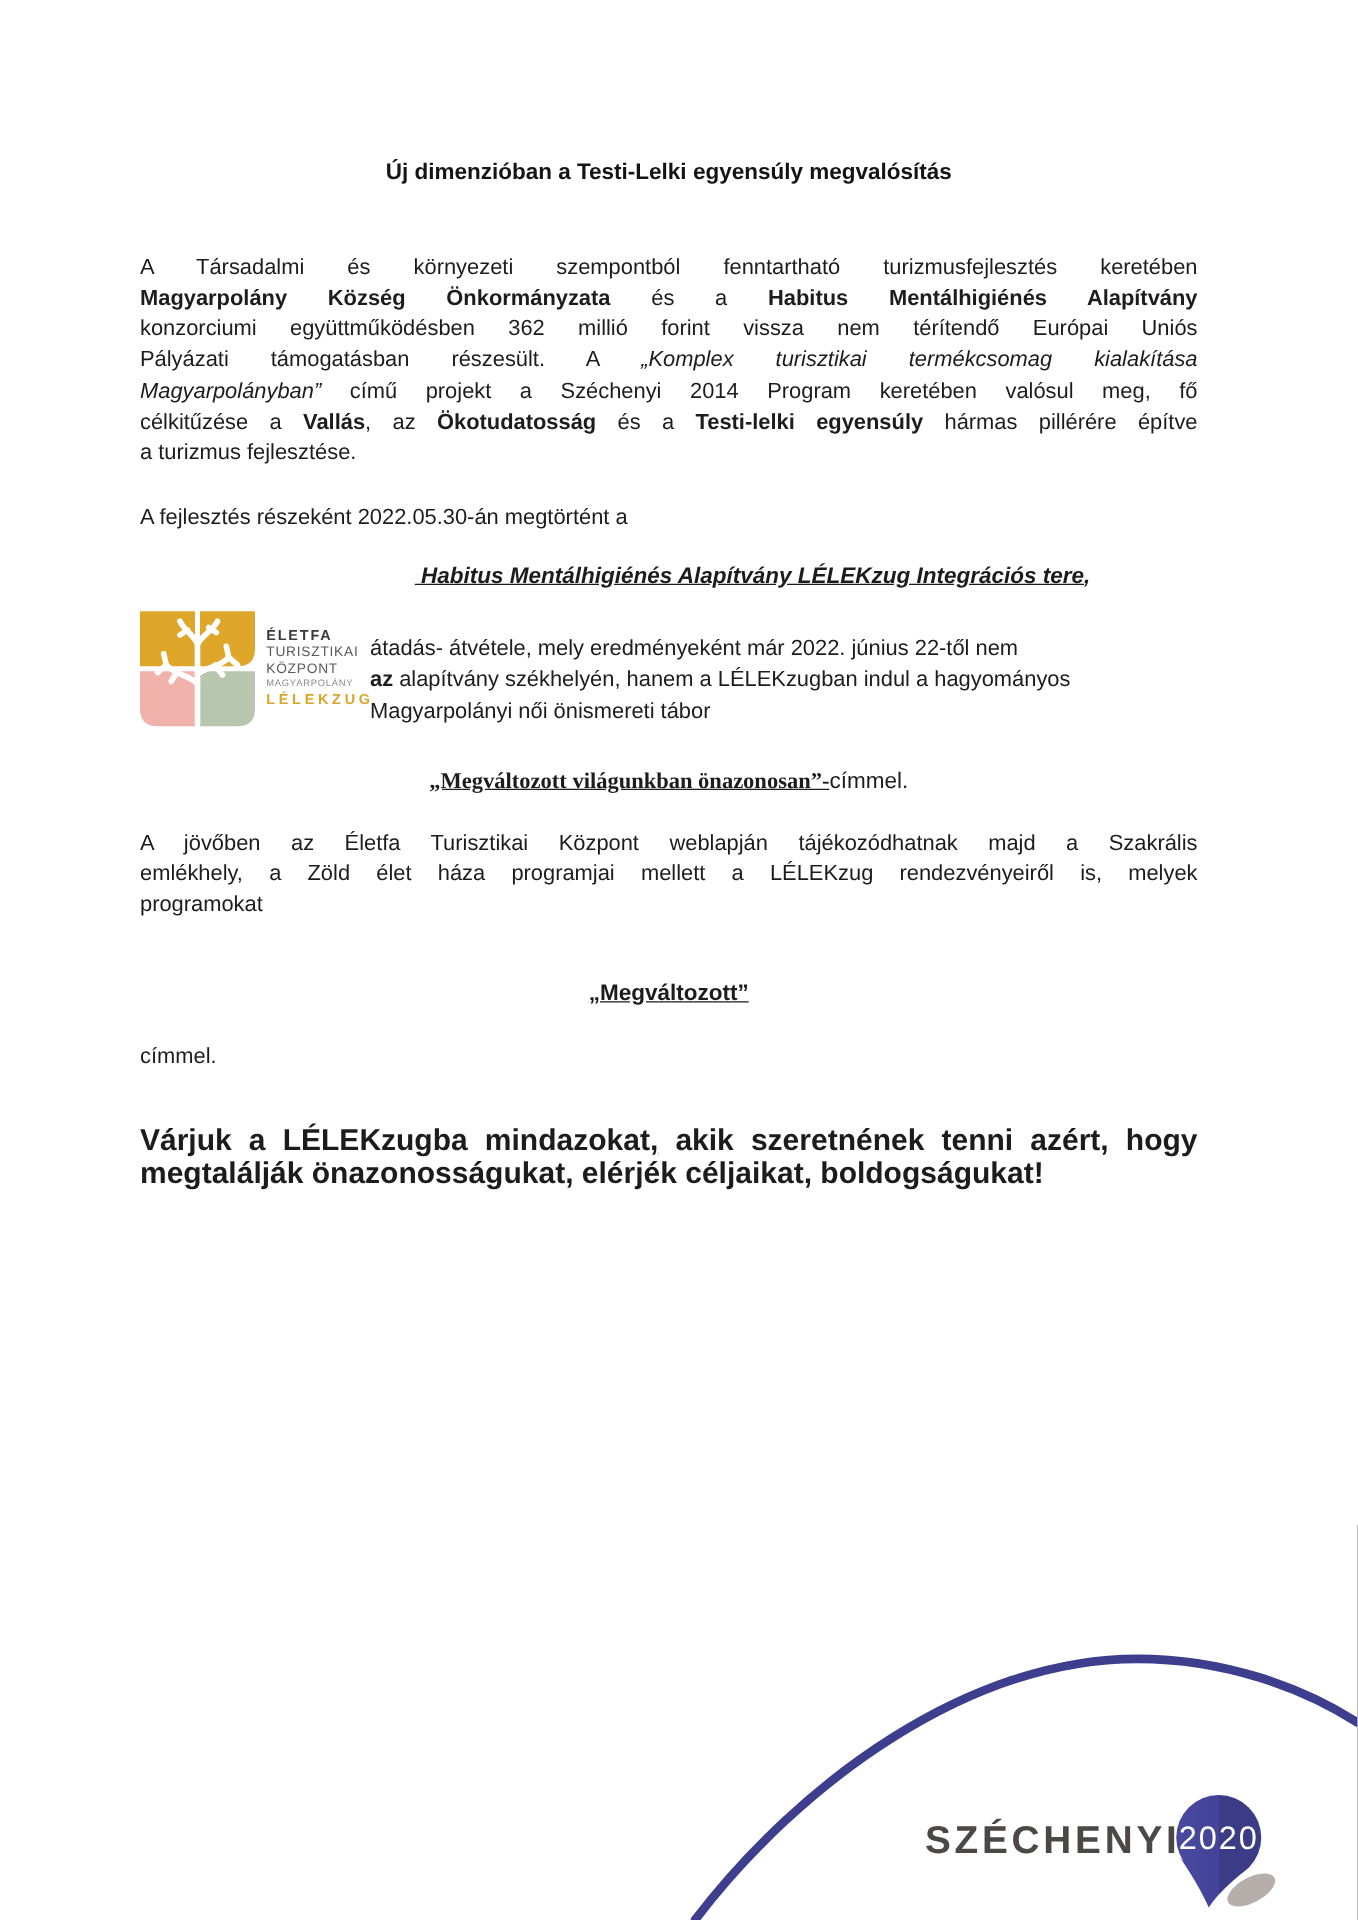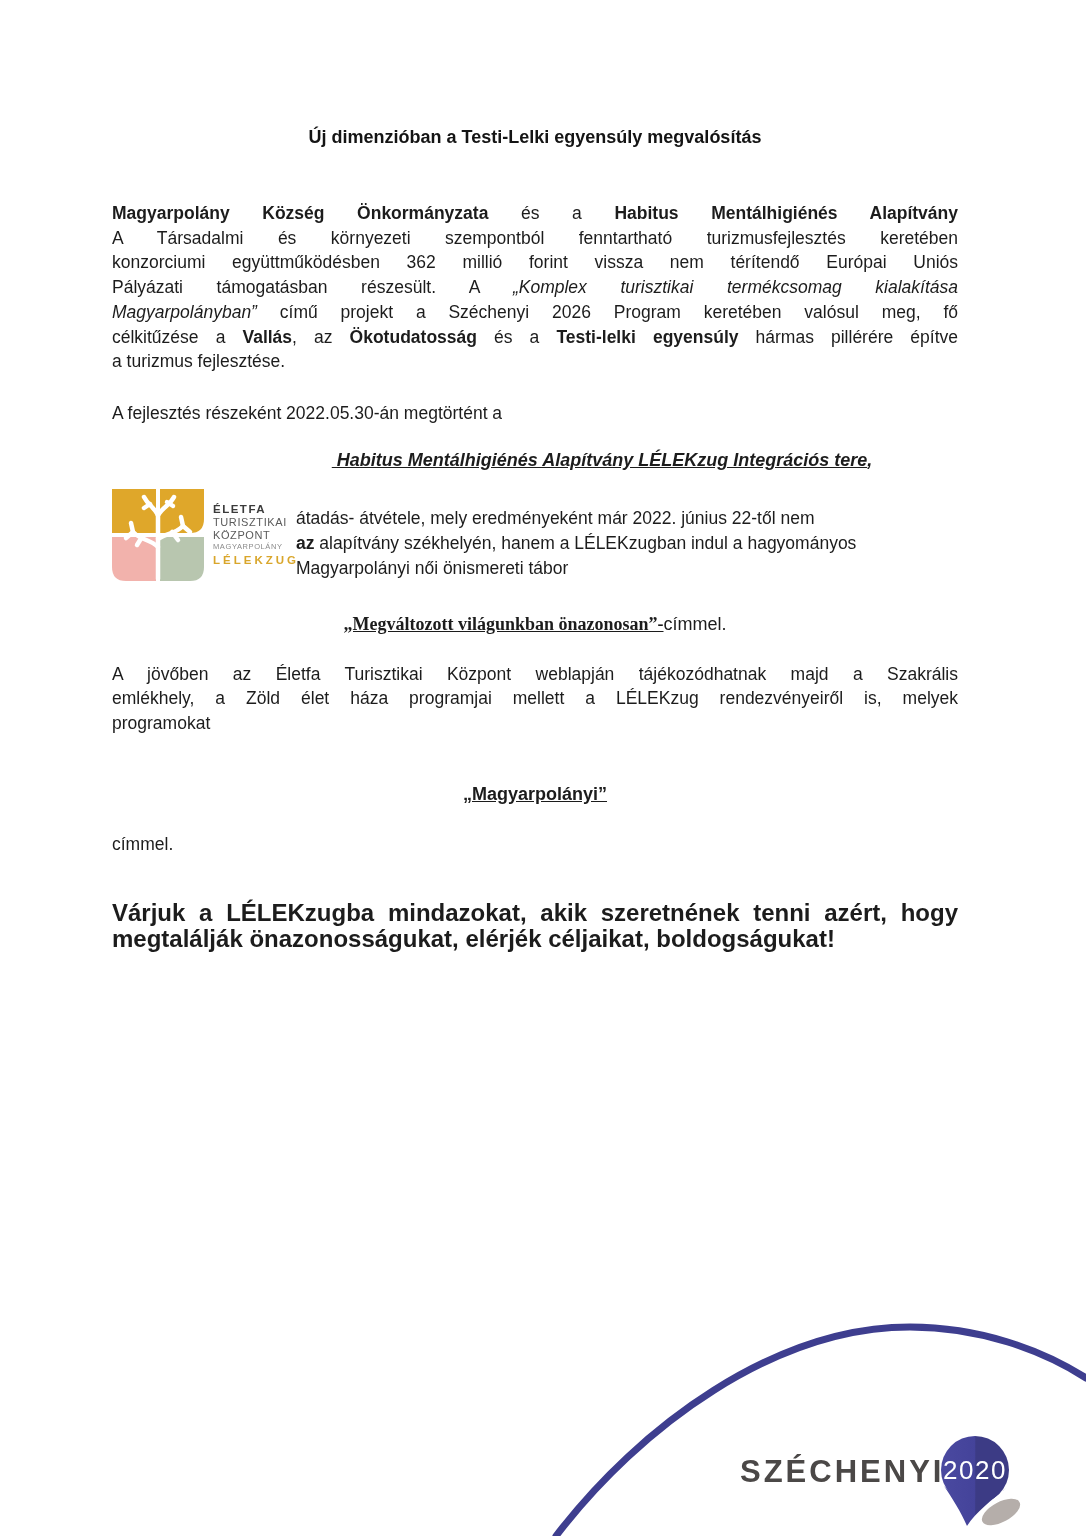--- a/index.html
+++ b/index.html
@@ -45,25 +45,25 @@
 </style>
 </head>
 <body>
 
 <div class="page">
   <div class="content">
 
     <h1 class="title">Új dimenzióban a Testi-Lelki egyensúly megvalósítás</h1>
 
     <div class="para just intro">
+        <div><span>A Társadalmi és környezeti szempontból fenntartható turizmusfejlesztés keretében</span></div>
         <div><span style="font-weight: bold;">Magyarpolány Község Önkormányzata</span><span> és a </span><span style="font-weight: bold;">Habitus Mentálhigiénés Alapítvány</span></div>
-        <div><span>A Társadalmi és környezeti szempontból fenntartható turizmusfejlesztés keretében</span></div>
         <div><span>konzorciumi együttműködésben 362 millió forint vissza nem térítendő Európai Uniós</span></div>
         <div><span>Pályázati támogatásban részesült. A </span><span style="font-style: italic;">„Komplex turisztikai termékcsomag kialakítása</span></div>
-        <div><span style="font-style: italic;">Magyarpolányban”</span><span> című projekt a Széchenyi 2026 Program keretében valósul meg, fő</span></div>
+        <div><span style="font-style: italic;">Magyarpolányban”</span><span> című projekt a Széchenyi 2014 Program keretében valósul meg, fő</span></div>
         <div><span>célkitűzése a </span><span style="font-weight: bold;">Vallás</span><span>, az </span><span style="font-weight: bold;">Ökotudatosság</span><span> és a </span><span style="font-weight: bold;">Testi-lelki egyensúly</span><span> hármas pillérére építve</span></div>
         <div class="lastline"><span>a turizmus fejlesztése.</span></div>
       </div>
 
     <p class="para development">A fejlesztés részeként 2022.05.30-án megtörtént a</p>
 
     <p class="headline integration"><span style="font-weight: bold; font-style: italic; text-decoration: underline;">&nbsp;Habitus Mentálhigiénés Alapítvány LÉLEKzug Integrációs tere</span><span style="font-style: italic;">,</span></p>
 
     <div class="logo-row">
       <div class="eletfa">
@@ -104,21 +104,21 @@
     </div>
 
     <p class="headline changed"><span style="font-weight: bold; text-decoration: underline; font-family: &quot;Liberation Serif&quot;, serif;">„Megváltozott világunkban önazonosan”-</span><span>címmel.</span></p>
 
     <div class="para just future">
         <div><span>A jövőben az Életfa Turisztikai Központ weblapján tájékozódhatnak majd a Szakrális</span></div>
         <div><span>emlékhely, a Zöld élet háza programjai mellett a LÉLEKzug rendezvényeiről is, melyek</span></div>
         <div class="lastline"><span>programokat</span></div>
       </div>
 
-    <p class="headline self-act"><span style="font-weight: bold; text-decoration: underline;">„Magyarpolányi”</span></p>
+    <p class="headline self-act"><span style="font-weight: bold; text-decoration: underline;">„Megváltozott”</span></p>
 
     <p class="para cimmel">címmel.</p>
 
     <div class="para just closing">
         <div><span style="font-weight: bold;">Várjuk a LÉLEKzugba mindazokat</span><span style="font-weight: bold; text-decoration: underline;">,</span><span style="font-weight: bold;"> akik szeretnének tenni azért, hogy</span></div>
         <div class="lastline"><span style="font-weight: bold;">megtalálják önazonosságukat, elérjék céljaikat, boldogságukat!</span></div>
       </div>
 
   </div>
 

